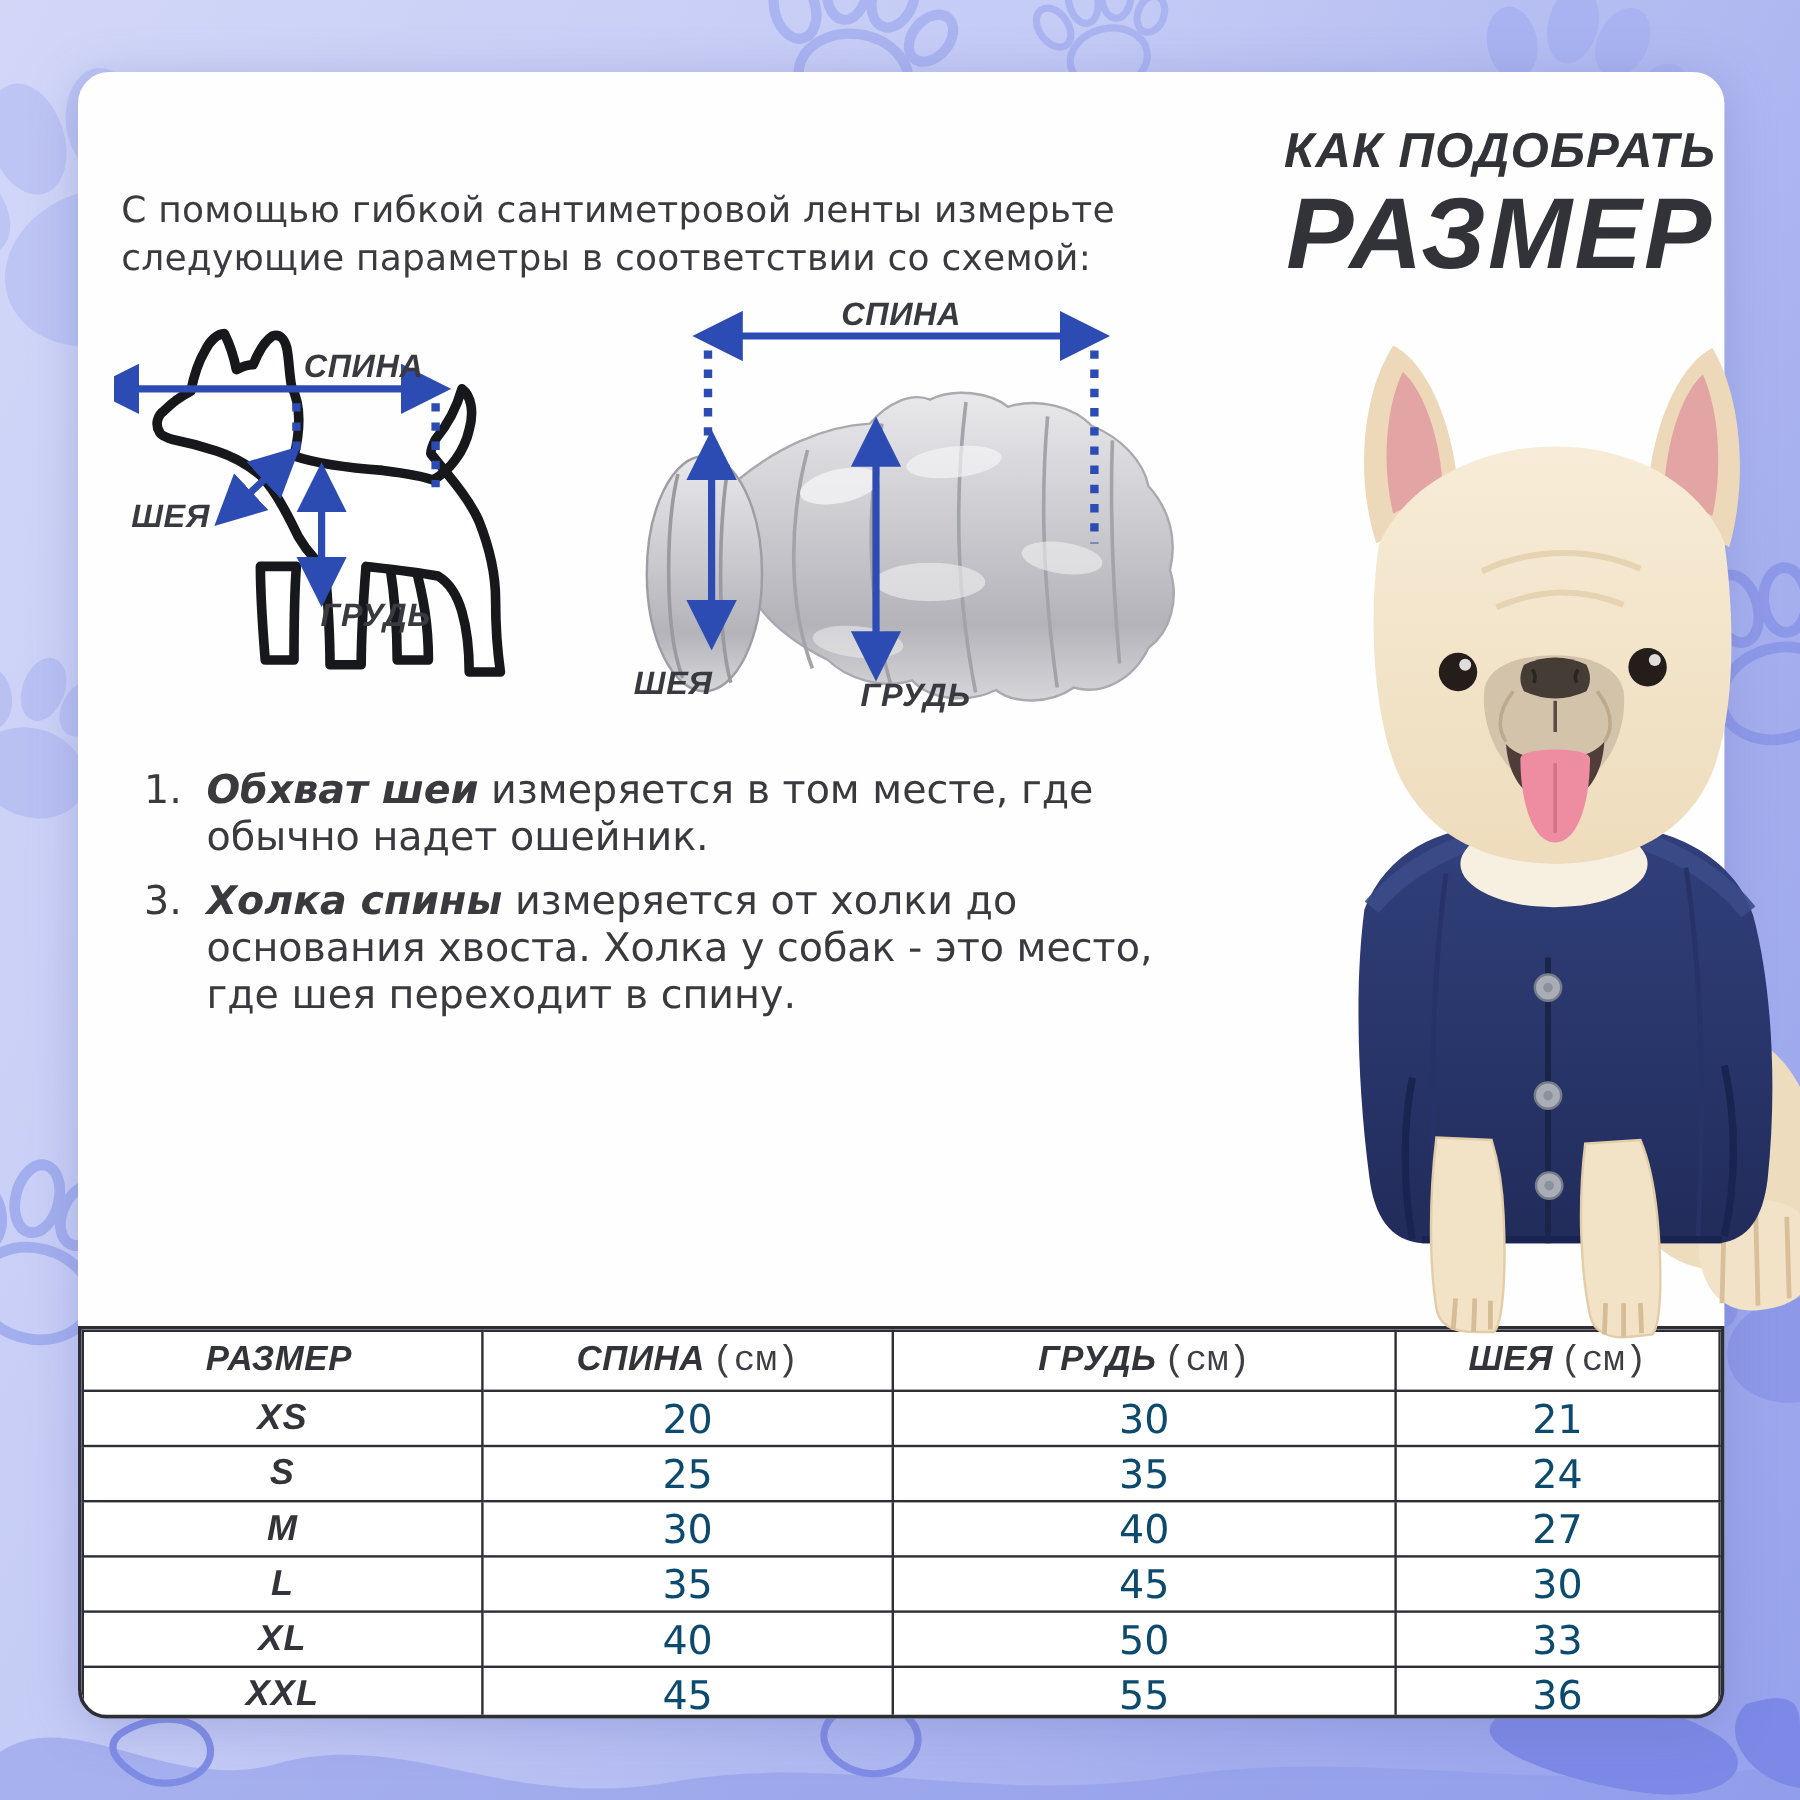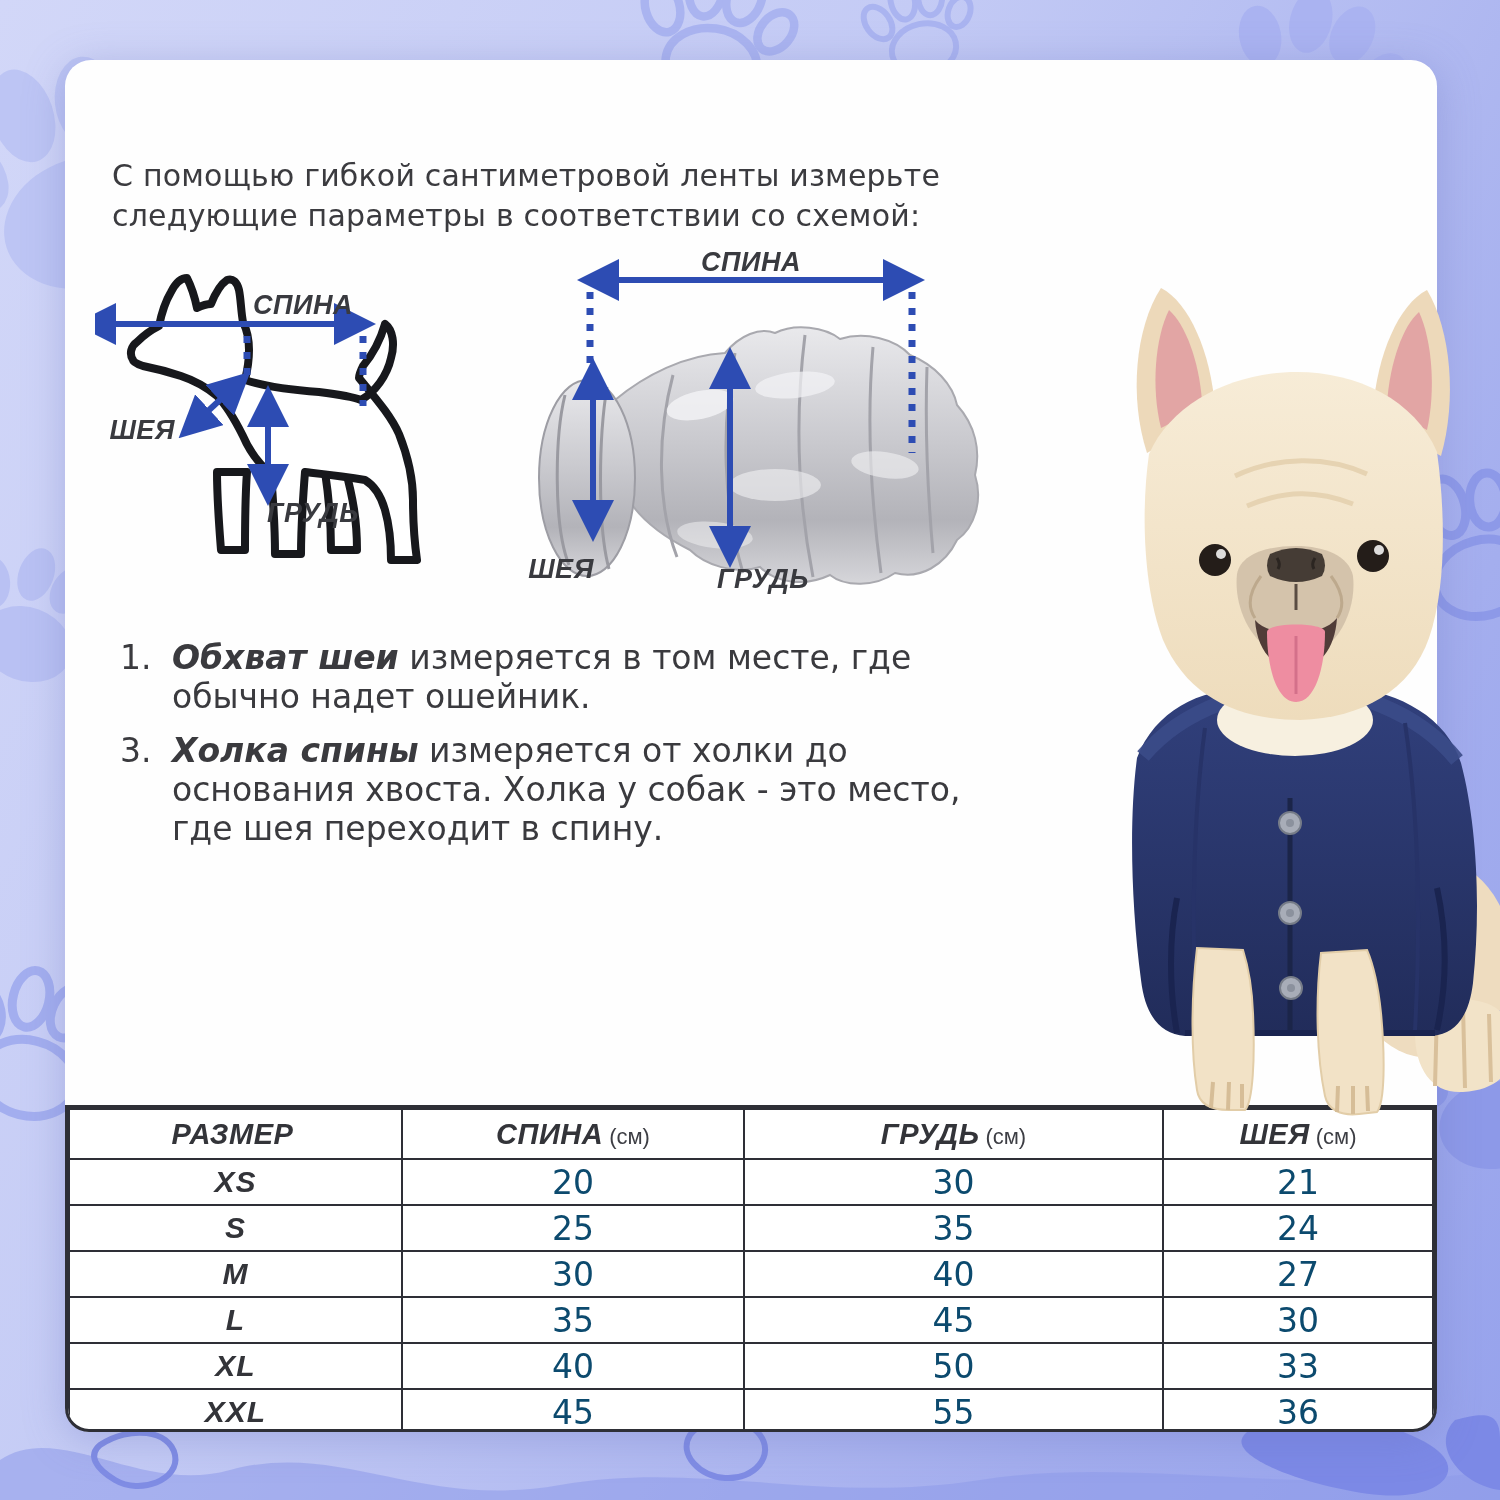--- a/index.html
+++ b/index.html
@@ -9,21 +9,21 @@
     background:linear-gradient(118deg,#d2d7f8 0%,#c4cbf5 40%,#a4aeee 78%,#96a2ec 100%);
   }
   .bg-decor{position:absolute;z-index:1;}
   .card{
     position:absolute;left:65px;top:60px;width:1372px;height:1372px;
     background:#fefefe;border-radius:26px;z-index:2;
     box-shadow:0 6px 40px rgba(105,115,190,.35);
   }
   
   .intro{
-    position:absolute;left:47px;top:66px;width:880px;
+    position:absolute;left:36px;top:66px;width:880px;
     font-size:30px;line-height:40px;color:#3b3b3f;letter-spacing:.2px;
   }
   
   .title{
     position:absolute;left:975px;top:42px;width:420px;text-align:center;
     color:#323338;font-family:"Liberation Sans",sans-serif;font-style:italic;font-weight:800;
   }
   .title .t1{font-size:41px;letter-spacing:1px;line-height:46px;}
   .title .t2{font-size:84px;letter-spacing:2px;line-height:84px;margin-top:4px;}
   
@@ -51,21 +51,21 @@
   table.size-table{width:100%;height:100%;border-collapse:collapse;table-layout:fixed;}
   .size-table td,.size-table th{
     border:2px solid #2e2f36;text-align:center;vertical-align:middle;padding:0;
   }
   .size-table tr{height:46px;}
   .size-table tr.head{height:50px;}
   .th-label{
     font-family:"Liberation Sans",sans-serif;font-weight:800;font-style:italic;
     font-size:29px;color:#333439;letter-spacing:.5px;
   }
-  .th-unit{font-weight:400;font-style:normal;font-size:22px;color:#3d3e44;margin-left:6px;font-family:Liberation Sans, sans-serif;}
+  .th-unit{font-weight:400;font-style:normal;font-size:30px;color:#3d3e44;margin-left:6px;font-family:Liberation Mono, monospace;}
   .cell-size{
     font-family:"Liberation Sans",sans-serif;font-weight:800;font-style:italic;
     font-size:30px;color:#333439;letter-spacing:1px;
   }
   .cell-val{font-size:33px;color:#0c4a6e;}
   
   .frenchie{position:absolute;left:1085px;top:258px;z-index:3;}
 </style>
 </head>
 <body>
@@ -138,20 +138,24 @@
   <path d="M100,45 C130,25 170,30 175,55 C180,80 140,95 115,80 C95,68 88,55 100,45 Z" fill="none" stroke="#7f8ce4" stroke-width="6"></path>
   <path d="M690,35 C705,15 745,15 760,35 C775,55 755,80 725,78 C700,76 678,55 690,35 Z" fill="none" stroke="#7f8ce4" stroke-width="6"></path>
   <path d="M1250,30 C1300,5 1380,15 1430,45 C1470,70 1440,100 1380,95 C1320,90 1210,55 1250,30 Z" fill="#7c89e6"></path>
   <path d="M1455,20 C1490,10 1500,15 1500,40 L1500,90 C1460,85 1430,45 1455,20 Z" fill="#7c89e6"></path>
 </svg>
 
 <div class="card">
 
   <p class="intro">С помощью гибкой сантиметровой ленты измерьте следующие параметры в соответствии со схемой:</p>
 
+  <div class="title">
+    <div class="t1">КАК ПОДОБРАТЬ</div>
+    <div class="t2">РАЗМЕР</div>
+  </div>
 
   <svg class="dog-diagram" width="430" height="360" viewBox="0 0 430 360">
     <g stroke="#17181c" stroke-width="8" fill="#ffffff" stroke-linejoin="round" stroke-linecap="round">
       <path d="M122,214 C122,242 124,266 126,292 L150,292 C150,266 150,240 152,214 Z"></path>
       <path d="M230,214 C234,240 236,262 236,292 L262,292 C262,262 258,240 250,210 Z"></path>
       <path d="M38,102 C34,96 36,88 42,84 C48,78 56,72 64,68 C66,58 70,44 76,34 C80,26 86,20 92,20 C96,28 100,40 102,50 C106,48 112,46 116,46 C120,36 126,26 132,22 C138,20 142,24 144,32 C146,42 146,54 148,64 C152,72 154,82 154,92 C154,104 152,114 150,122 C168,128 196,132 224,134 C240,136 256,138 266,142 C280,134 292,118 296,100 C300,86 298,72 290,66 C286,80 278,96 268,108 C266,112 264,116 264,120 C282,142 296,158 304,176 C312,196 318,220 318,242 C318,266 320,288 322,302 L296,302 C296,284 294,266 290,252 C286,238 280,228 270,222 C248,218 228,216 210,214 C208,240 206,268 206,296 L180,296 C180,268 178,240 176,216 C164,206 154,192 148,178 C140,162 132,148 122,138 C110,128 98,122 86,118 C74,114 58,110 48,108 C42,106 38,104 38,102 Z"></path>
     </g>
     <g stroke="#2d4cb3" stroke-width="6" fill="none">
       <line x1="160,66" x2="260" y1="66" y2="66" marker-start="url(#mA)" marker-end="url(#mA)"></line>
       <line x1="152" y1="78" x2="152" y2="120" stroke-width="7" stroke-dasharray="7 9"></line>

